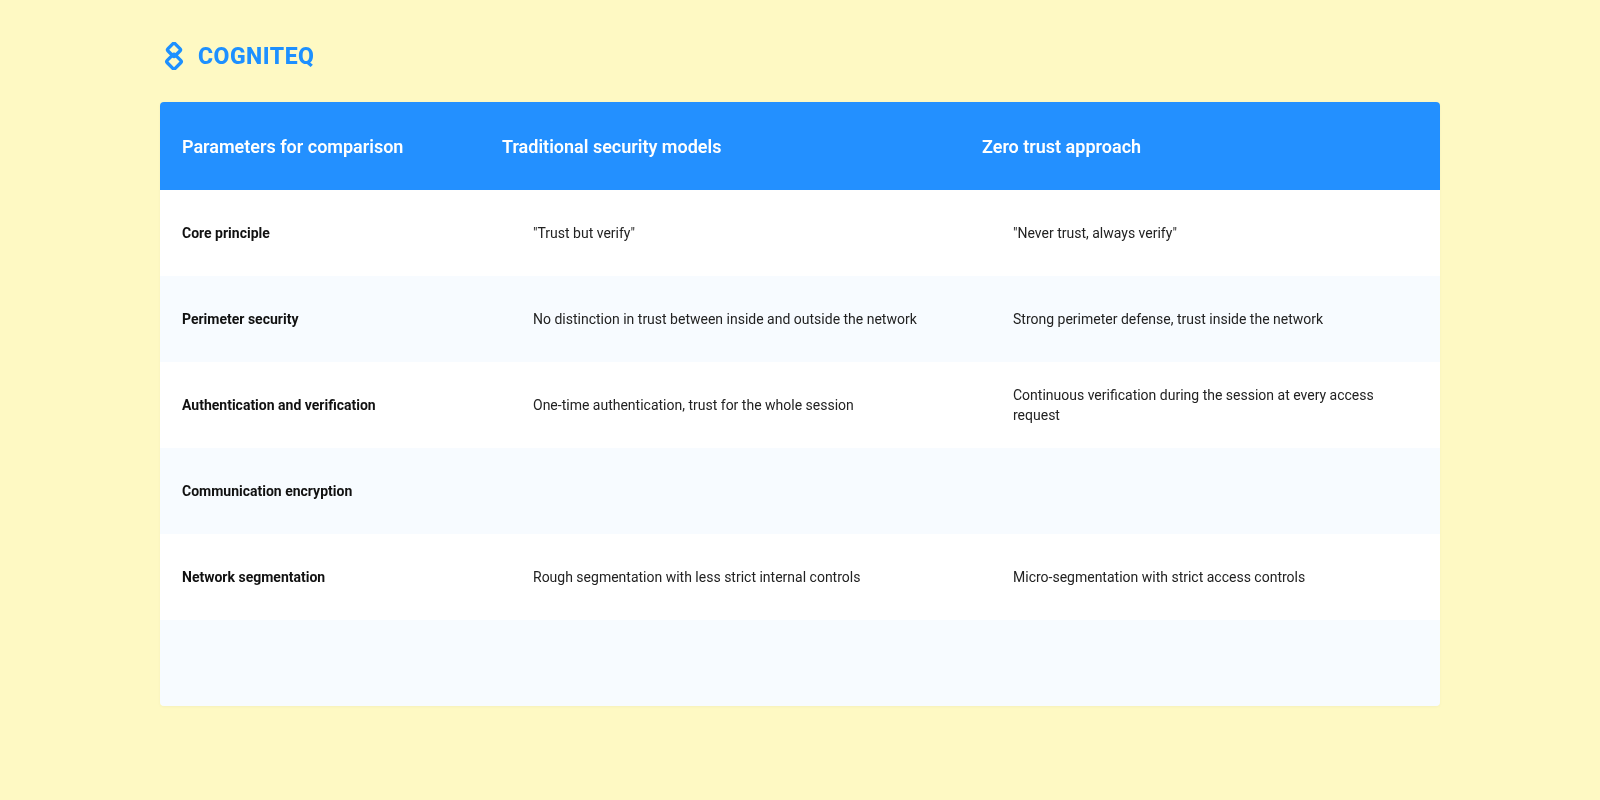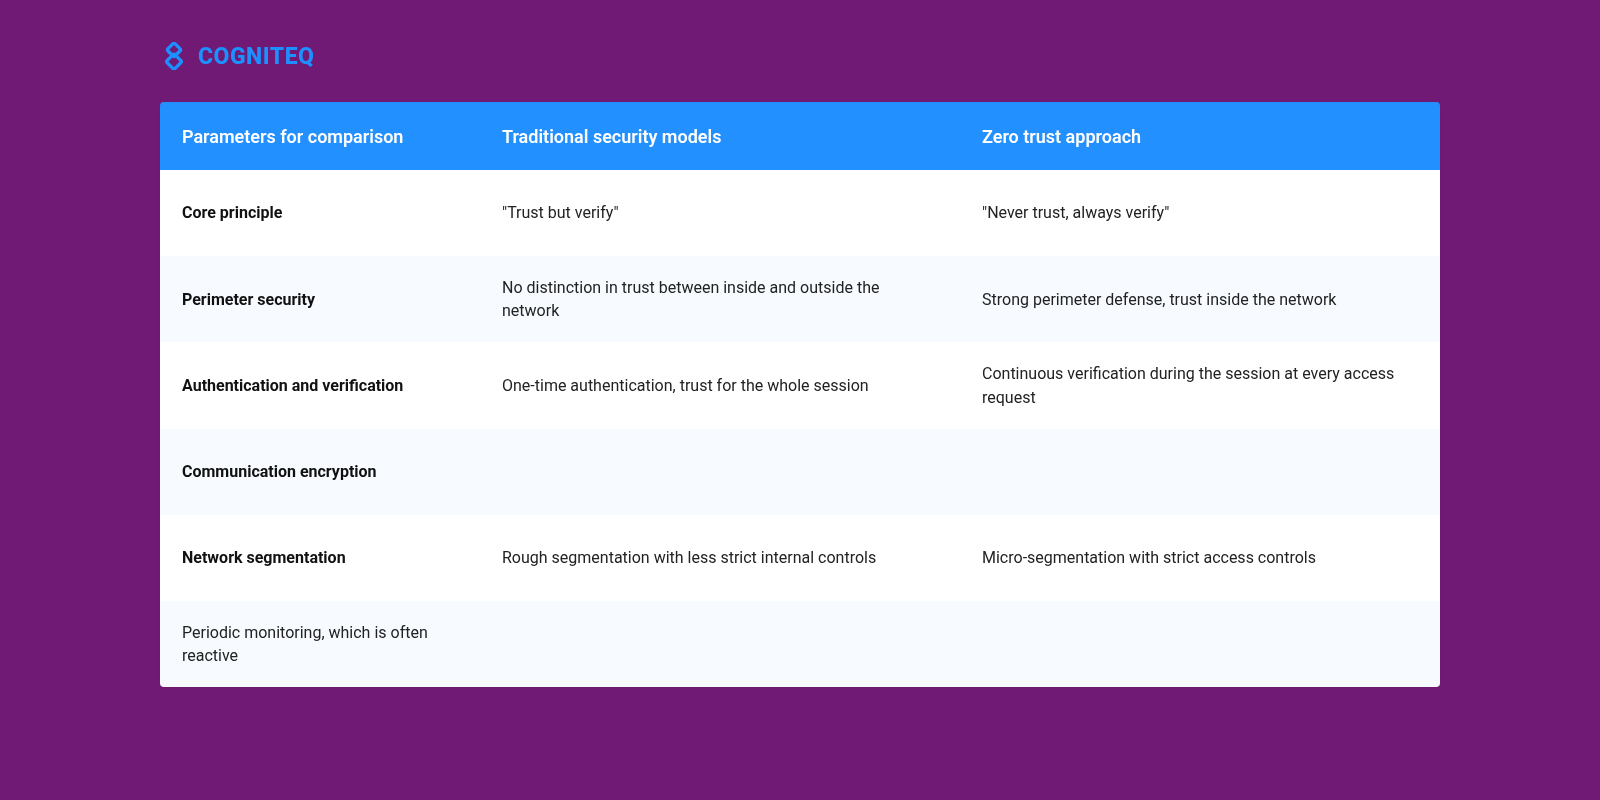--- a/index.html
+++ b/index.html
@@ -6,21 +6,21 @@
   html, body {
     width: 1600px;
     height: 800px;
     font-family: -apple-system, BlinkMacSystemFont, "Segoe UI", Roboto, "Helvetica Neue", Arial, sans-serif;
     background: #e8f2ff;
     overflow: hidden;
   }
   .page {
     width: 1600px;
     height: 800px;
-    background: #701a75;
+    background: #fef9c3;
     padding: 42px 160px 40px 160px;
     position: relative;
   }
   .brand {
     display: flex;
     align-items: center;
     gap: 10px;
     margin-bottom: 32px;
   }
   .brand-icon {
@@ -45,30 +45,31 @@
   .row {
     display: grid;
     grid-template-columns: 320px 1fr 1fr;
     align-items: center;
   }
   .header-row {
     background: #2390ff;
     color: #ffffff;
     font-weight: 600;
     font-size: 18px;
-    height: 68px;
+    height: 88px;
   }
   .header-row .cell {
     padding: 24px 22px;
   }
   .body-row {
     background: #ffffff;
     color: #222222;
-    font-size: 16px;
+    font-size: 14px;
     min-height: 86px;
+    gap: 31px;
   }
   .body .body-row:nth-child(even) {
     background: #f7fbff;
   }
   .body-row .cell {
     padding: 20px 22px;
     line-height: 1.45;
   }
   .param-cell {
     font-weight: 700;
@@ -113,17 +114,16 @@
       </div>
       <div class="row body-row">
         <div class="cell param-cell">Communication encryption</div>
       </div>
       <div class="row body-row">
         <div class="cell param-cell">Network segmentation</div>
         <div class="cell">Rough segmentation with less strict internal controls</div>
         <div class="cell">Micro-segmentation with strict access controls</div>
       </div>
       <div class="row body-row">
-        <div class="cell">Periodic monitoring, which is often reactive</div>
       </div>
     </div>
   </div>
 </div>
 
 </body></html>

